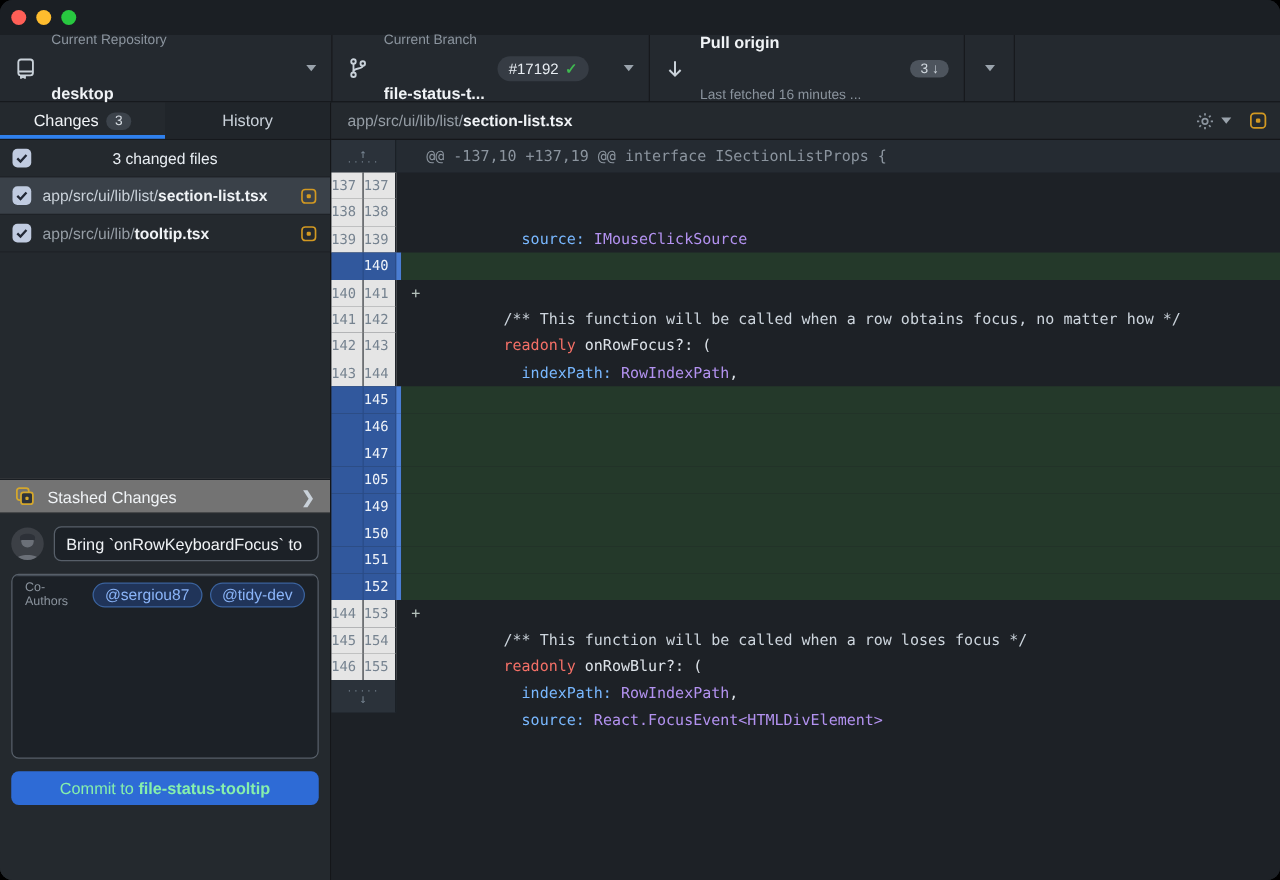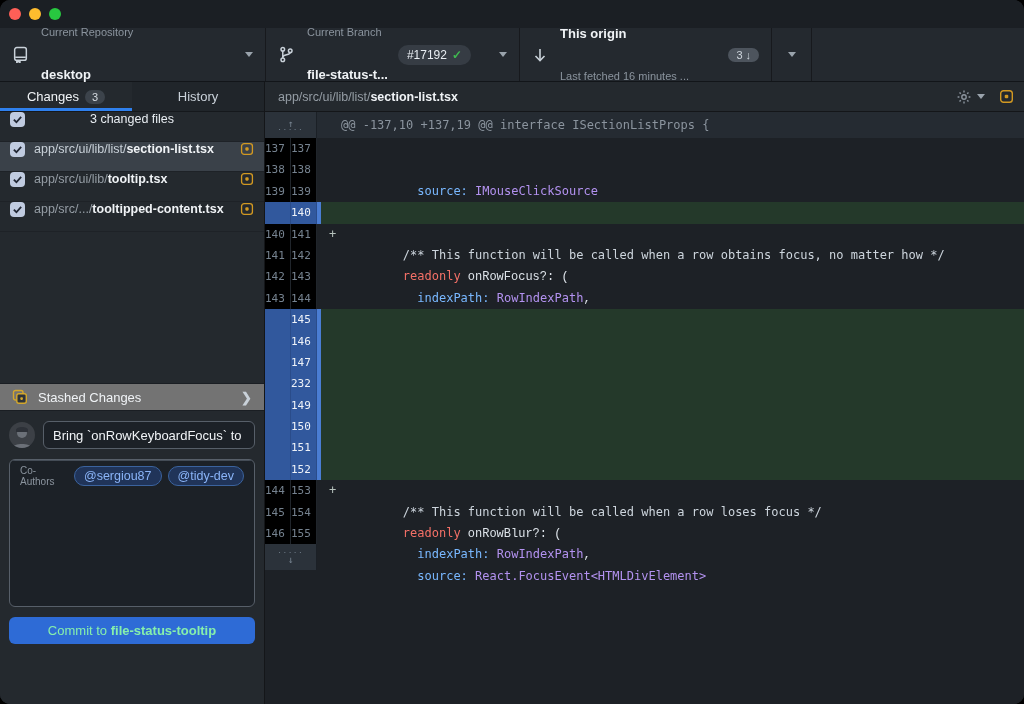--- a/index.html
+++ b/index.html
@@ -37,21 +37,21 @@
   .content { flex:1; display:flex; min-height:0; }
   .sidebar { width:265px; flex:0 0 265px; background:#24292e; border-right:1px solid #141619; display:flex; flex-direction:column; }
   
   .tabs { height:30px; flex:0 0 30px; display:flex; border-bottom:1px solid #15181c; }
   .tab { flex:1; display:flex; align-items:center; justify-content:center; gap:6px; font-size:13px; color:#c9d1d9; background:#20252a; position:relative; cursor:pointer; }
   .tab.active { background:#24292e; color:#f0f3f6; }
   .tab.active::after { content:""; position:absolute; left:0; right:0; bottom:0; height:3px; background:var(--c-accent_blue,#2f80ed); }
   .tab-badge { background:#3c434b; color:#d6dce2; border-radius:9px; font-size:11px; padding:1px 7px; }
   
   .filelist { flex:1; overflow:hidden; }
-  .frow { height:30px; display:flex; padding:0 10px; border-bottom:1px solid #1e2227; font-size:12.5px; }
+  .frow { height:30px; display:flex; align-items:center; padding:0 10px; border-bottom:1px solid #1e2227; font-size:12.5px; }
   .frow.header { justify-content:flex-start; }
   .frow.header .fh-label { flex:1; text-align:center; color:#e8edf2; margin-right:24px; }
   .frow.selected { background:#3a4149; }
   .checkbox { width:15px; height:15px; border-radius:4px; background:#c0cbe0; flex:0 0 15px; display:flex; align-items:center; justify-content:center; margin-right:9px; cursor:pointer; }
   .checkbox svg { display:block; }
   .fpath { flex:1; white-space:nowrap; overflow:hidden; text-overflow:ellipsis; color:#959da5; }
   .fpath .fname { color:#f0f3f6; font-weight:700; }
   .frow.selected .fpath { color:#c9d1d9; }
   .fstatus { flex:0 0 auto; margin-left:8px; display:flex; }
   
@@ -79,34 +79,34 @@
   .diff-path { font-size:12.5px; color:#959da5; flex:1; white-space:nowrap; overflow:hidden; }
   .diff-path .fname { color:#f0f3f6; font-weight:700; }
   .gear-group { display:flex; align-items:center; gap:5px; margin-right:14px; color:#8b949e; cursor:pointer; }
   .diff-body { flex:1; background:#1d2126; overflow:hidden; font-family:"DejaVu Sans Mono", monospace; font-size:12px; }
   .hunk-row { height:26px; display:flex; align-items:center; background:#252b32; }
   .hunk-gutter { width:52px; flex:0 0 52px; height:100%; background:#2b323a; display:flex; flex-direction:column; align-items:center; justify-content:center; color:#768390; cursor:pointer; border-right:1px solid #1b2026; }
   .dots { letter-spacing:1px; font-size:7px; line-height:4px; }
   .exp-arrow { font-size:10px; line-height:9px; }
   .hunk-text { color:#8b949e; padding-left:24px; white-space:pre; }
   .drow { height:21.4px; display:flex; }
-  .g { width:26px; flex:0 0 26px; background:#000000; color:#768390; text-align:right; padding-right:6px; font-size:11px; line-height:21.4px; border-right:1px solid #20252b; }
+  .g { width:26px; flex:0 0 26px; background:#e5e5e5; color:#768390; text-align:right; padding-right:6px; font-size:11px; line-height:21.4px; border-right:1px solid #20252b; }
   .strip { width:4px; flex:0 0 4px; background:transparent; }
   .dcode { flex:1; position:relative; padding-left:24px; line-height:21.4px; white-space:pre; color:var(--c-code_text,#dde3e9); }
   .marker { position:absolute; left:8px; color:#b6c2bc; }
   .drow.add .g { background:var(--c-selected_gutter_blue,#31589d); color:#eef2f8; border-right-color:#2a4c8a; }
   .drow.add .strip { background:#4a7dd3; }
   .drow.add .dcode { background:var(--c-added_line_bg,#24392a); }
   .footer-row { height:26px; display:flex; }
   .footer-gutter { width:52px; flex:0 0 52px; background:#2b323a; display:flex; flex-direction:column; align-items:center; justify-content:center; color:#768390; cursor:pointer; border-right:1px solid #1b2026; }
   .tk-kw { color:var(--c-syntax_keyword,#f47067); }
   .tk-typ { color:var(--c-syntax_type,#b392f0); }
   .tk-prop { color:var(--c-syntax_property,#79b8ff); }
   .tk-cmt { color:var(--c-syntax_comment,#cdd5dd); }
-  .tk-pln { color:var(--c-code_text,#dde3e9);font-family:Liberation Mono, monospace; }
+  .tk-pln { color:var(--c-code_text,#dde3e9); }
   svg { display:block; }
 </style>
 </head>
 <body>
 
 <div class="window">
 
   <div class="titlebar">
     <span class="tl red"></span>
     <span class="tl yellow"></span>
@@ -151,21 +151,21 @@
     </div>
 
     <div class="tb-sec tb-pull">
       <span class="ticon">
         <svg width="16" height="16" viewBox="0 0 16 16" fill="none" stroke="#c9d1d9" stroke-width="1.6">
           <path d="M8 2 V13"></path>
             <path d="M3.5 9 L8 13.5 L12.5 9"></path>
         </svg>
       </span>
       <span class="tb-text">
-        <span class="tb-value">This origin</span>
+        <span class="tb-value">Pull origin</span>
         <span class="tb-label">Last fetched 16 minutes ...</span>
       </span>
       <span class="pull-badge">
         <span>3</span>
           <span>↓</span>
       </span>
     </div>
 
     <div class="tb-sec tb-dropdown">
       <span class="caret"></span>
@@ -210,34 +210,20 @@
       </svg>
     </span>
   </div>
             <div class="frow">
     <span class="checkbox">
       <svg width="11" height="11" viewBox="0 0 12 12" fill="none" stroke="#222835" stroke-width="2">
                   <path d="M2 6.2 L4.8 9 L10 3.2"></path>
                 </svg>
     </span>
     <span class="fpath"><span>app/src/ui/lib/</span><span class="fname">tooltip.tsx</span></span>
-    <span class="fstatus">
-      <svg width="14" height="14" viewBox="0 0 16 16" fill="none" stroke="#d29922" stroke-width="1.5">
-        <rect x="1.8" y="1.8" width="12.4" height="12.4" rx="3"></rect>
-        <rect x="6.1" y="6.1" width="3.8" height="3.8" rx="1.2" fill="#d29922" stroke="none"></rect>
-      </svg>
-    </span>
-  </div>
-            <div class="frow">
-    <span class="checkbox">
-      <svg width="11" height="11" viewBox="0 0 12 12" fill="none" stroke="#222835" stroke-width="2">
-                  <path d="M2 6.2 L4.8 9 L10 3.2"></path>
-                </svg>
-    </span>
-    <span class="fpath"><span>app/src/.../</span><span class="fname">tooltipped-content.tsx</span></span>
     <span class="fstatus">
       <svg width="14" height="14" viewBox="0 0 16 16" fill="none" stroke="#d29922" stroke-width="1.5">
         <rect x="1.8" y="1.8" width="12.4" height="12.4" rx="3"></rect>
         <rect x="6.1" y="6.1" width="3.8" height="3.8" rx="1.2" fill="#d29922" stroke="none"></rect>
       </svg>
     </span>
   </div>
           </div>
       </div>
 
@@ -407,21 +393,21 @@
     <span class="g old"></span>
     <span class="g new">147</span>
     <span class="strip"></span>
     <span class="dcode">
       <span class="marker">+</span>
       <span><span class="tk-kw">  readonly</span><span class="tk-pln"> onRowKeyboardFocus?: (</span></span>
     </span>
   </div>
             <div class="drow add">
     <span class="g old"></span>
-    <span class="g new">232</span>
+    <span class="g new">105</span>
     <span class="strip"></span>
     <span class="dcode">
       <span class="marker">+</span>
       <span><span class="tk-prop">    indexPath:</span><span class="tk-pln"> </span><span class="tk-typ">RowIndexPath</span><span class="tk-pln">,</span></span>
     </span>
   </div>
             <div class="drow add">
     <span class="g old"></span>
     <span class="g new">149</span>
     <span class="strip"></span>

